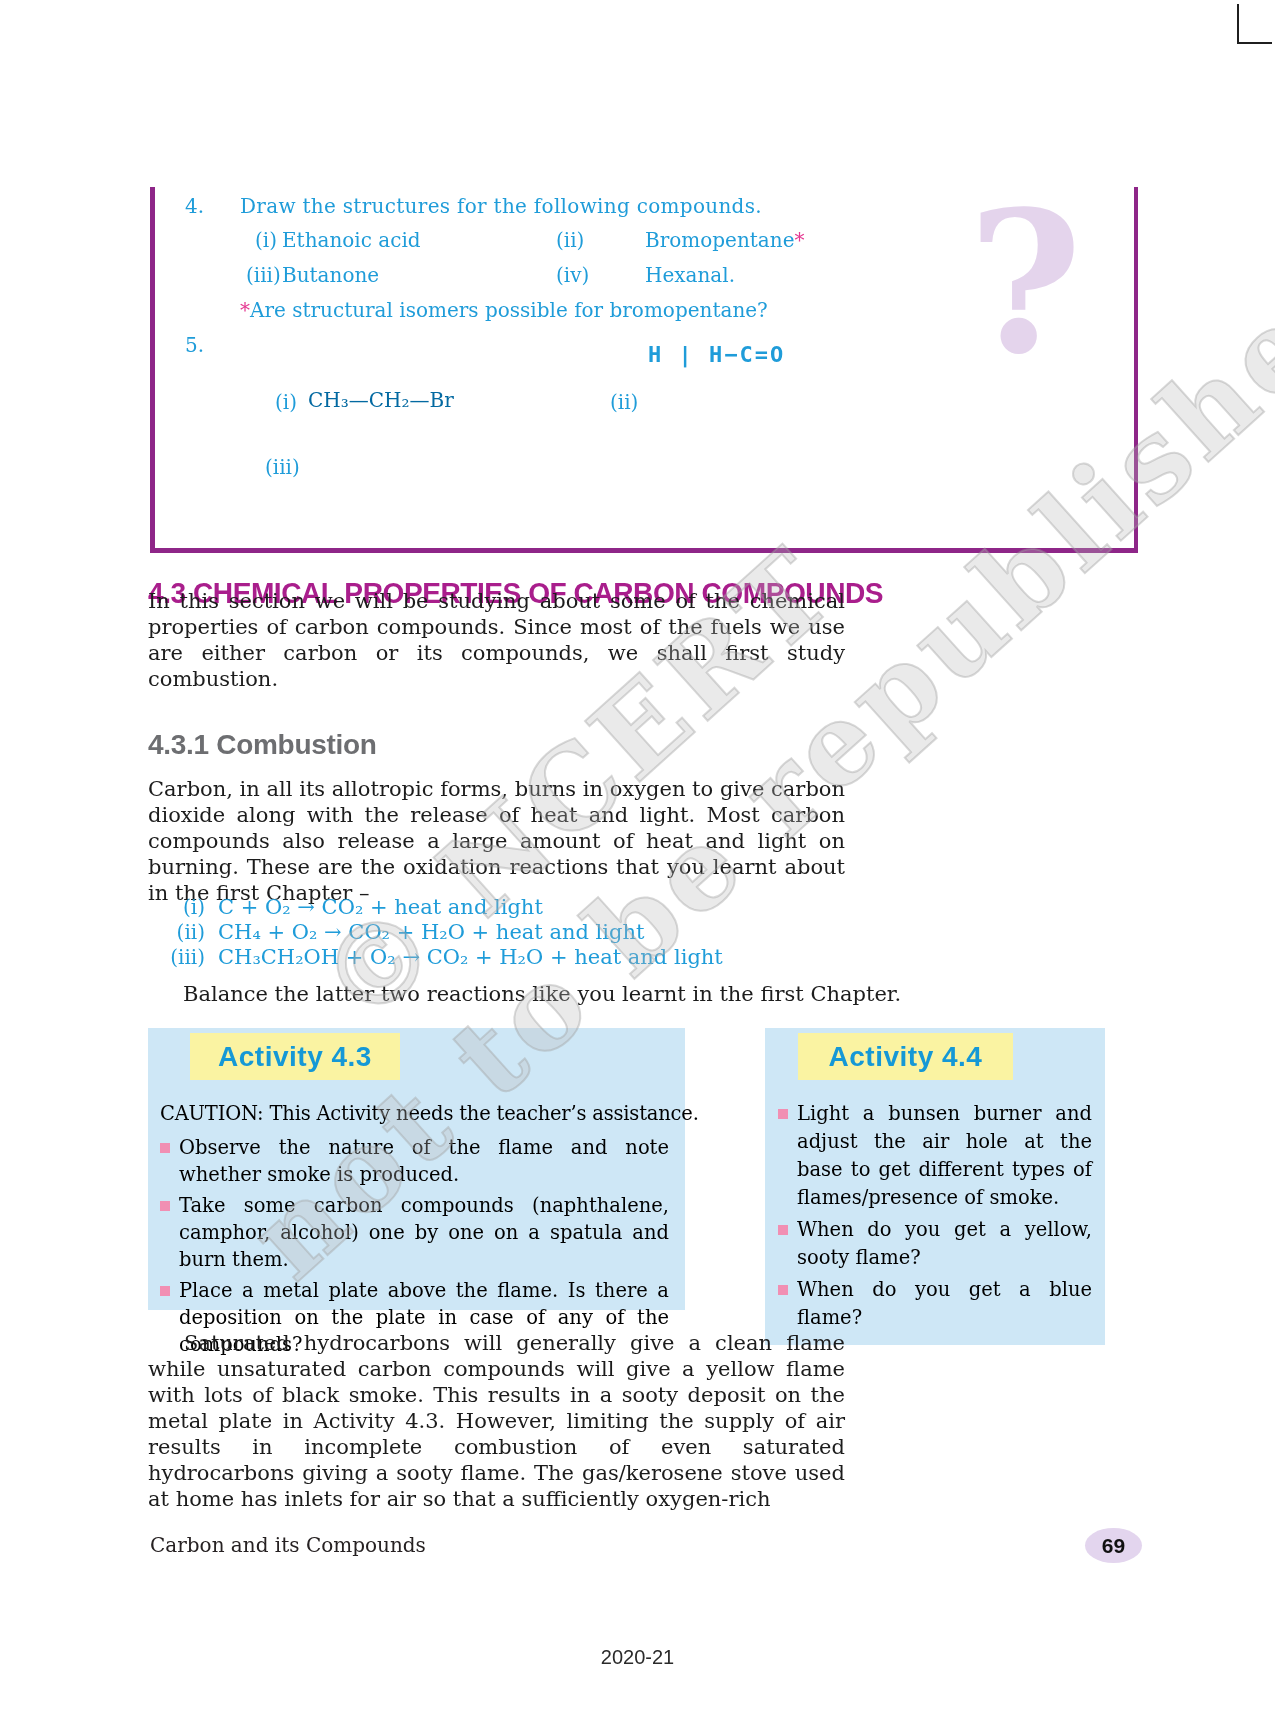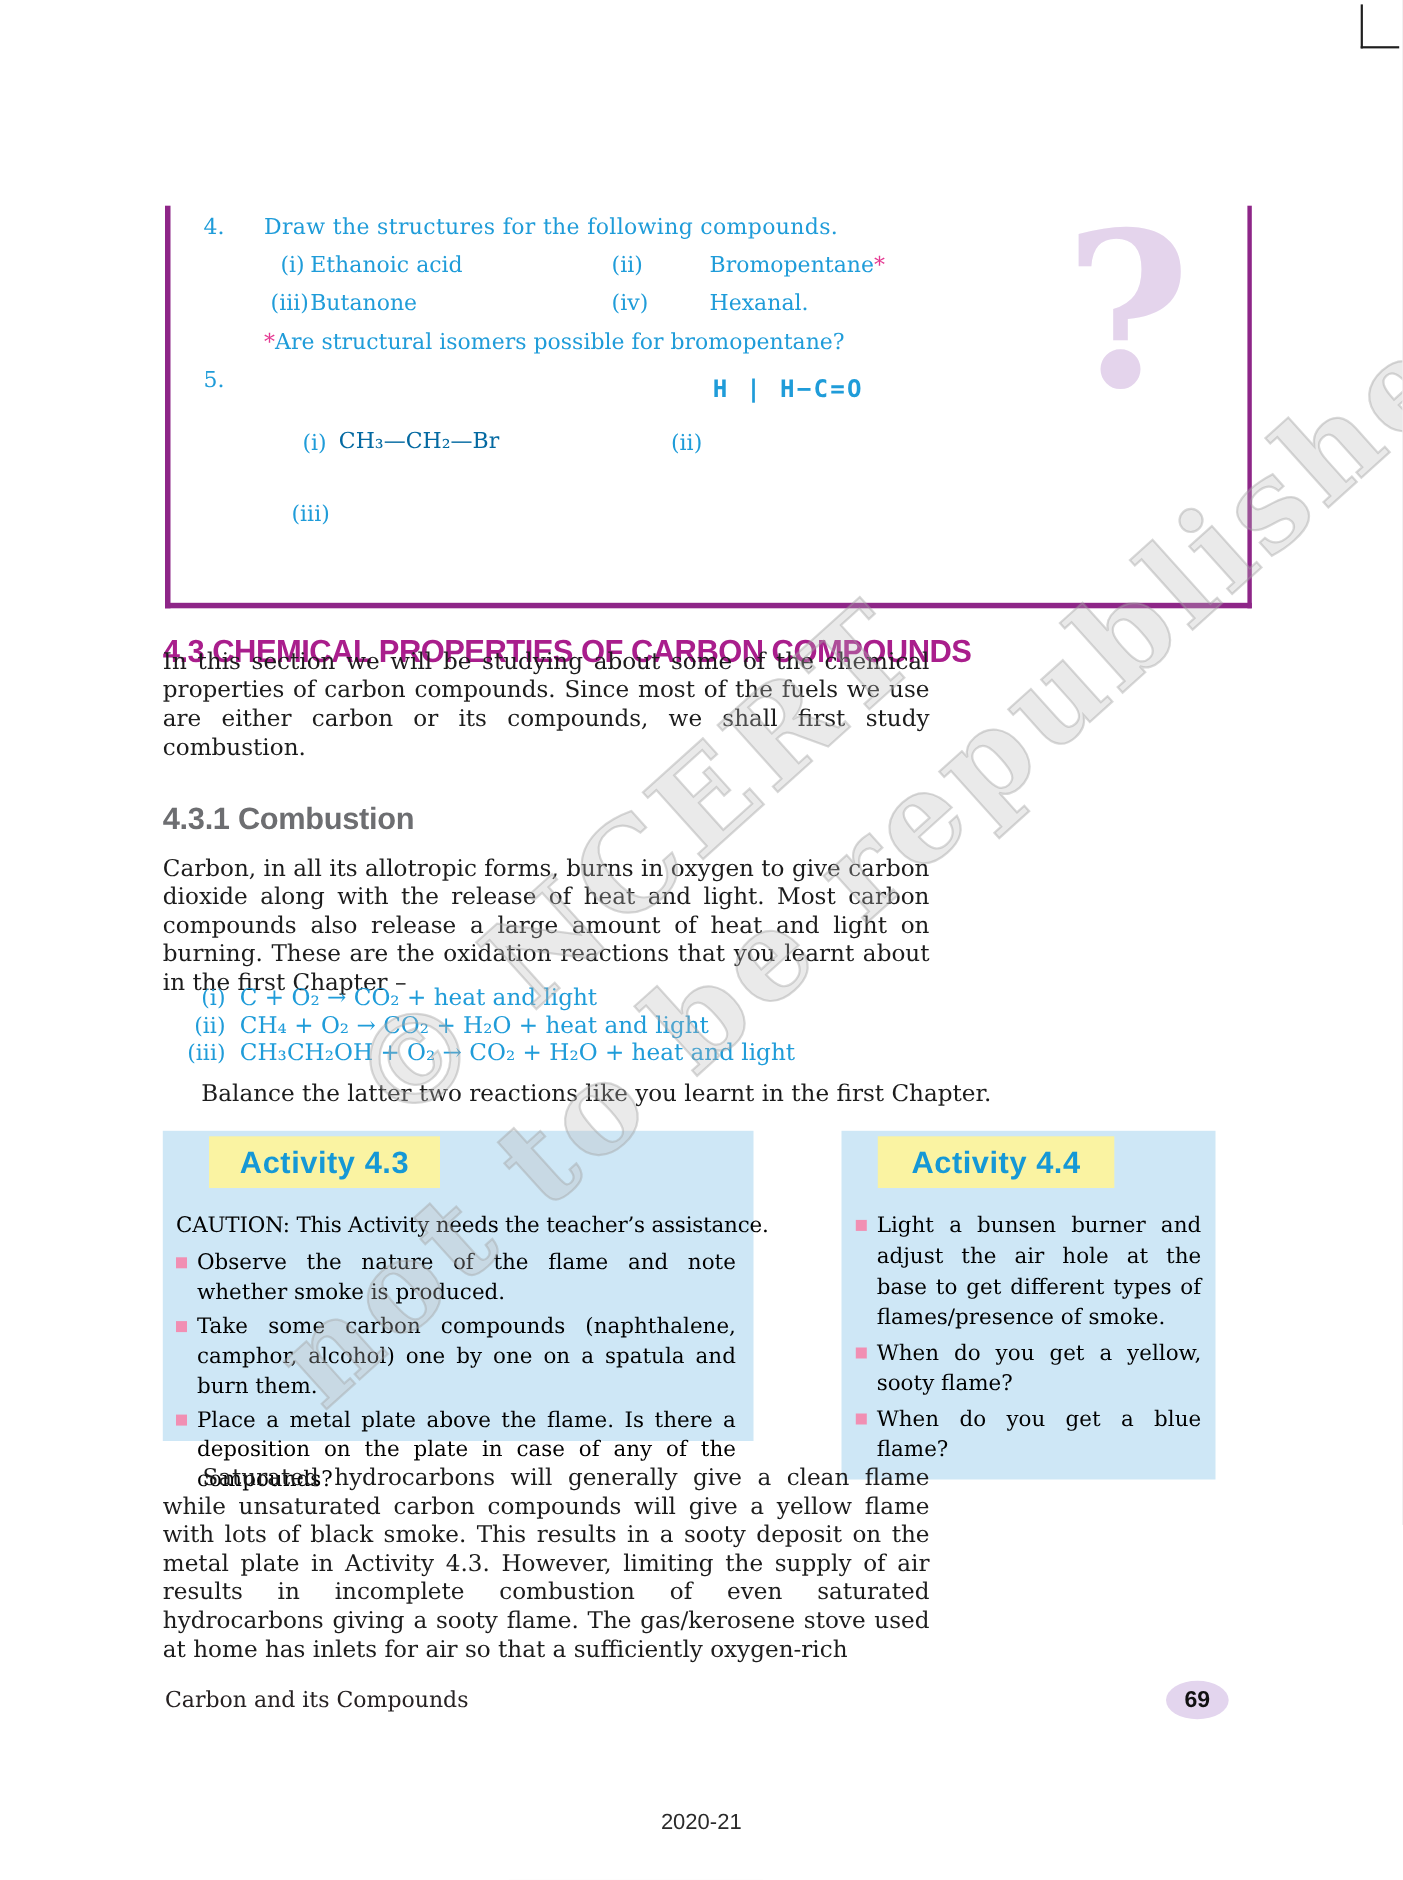--- a/index.html
+++ b/index.html
@@ -80,21 +80,21 @@
   .act44 .act-content { left:13px; width:314px; line-height:28px; }
   .caution { margin-bottom:7px; letter-spacing:-0.2px; white-space:nowrap; }
   .bullet { display:flex; margin-bottom:4px; }
   .bullet .sq {
     flex:0 0 10px; width:10px; height:10px; background:#F18FB3; margin:9px 9px 0 0;
   }
   .bullet .btext { flex:1; text-align:justify; }
   
   .footer-chapter { position:absolute; left:150px; top:1533px; font-size:20px; color:#262122; white-space:nowrap; }
   .badge {
-    position:absolute; left:1060px; top:1528px; width:57px; height:35px;
+    position:absolute; left:1085px; top:1528px; width:57px; height:35px;
     background:#E3D5EE; border-radius:50%;
     font-family:"Liberation Sans", sans-serif; font-weight:700;
     font-size:21px; color:#111; text-align:center; line-height:35px;
   }
   .year {
     position:absolute; left:0; right:0; top:1646px; text-align:center;
     font-family:"Liberation Sans", sans-serif; font-size:20px; color:#2a2a2a;
   }
   
   .wm {

